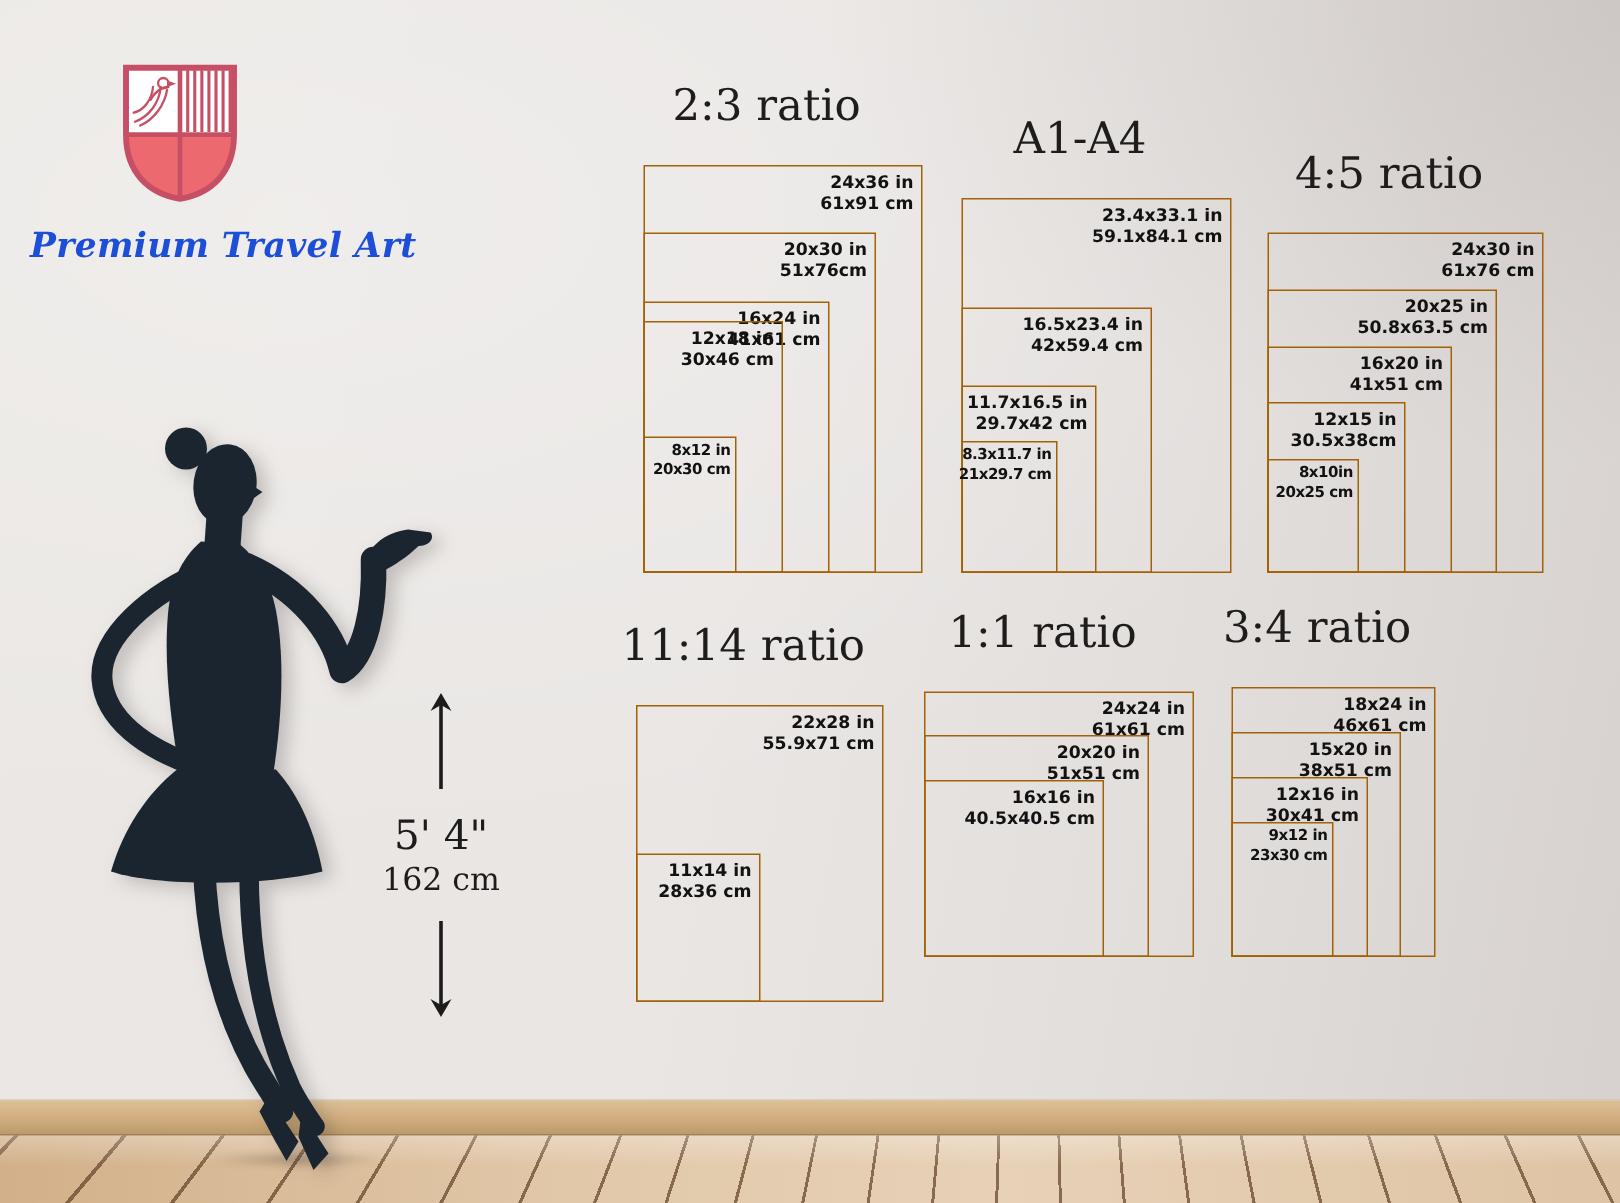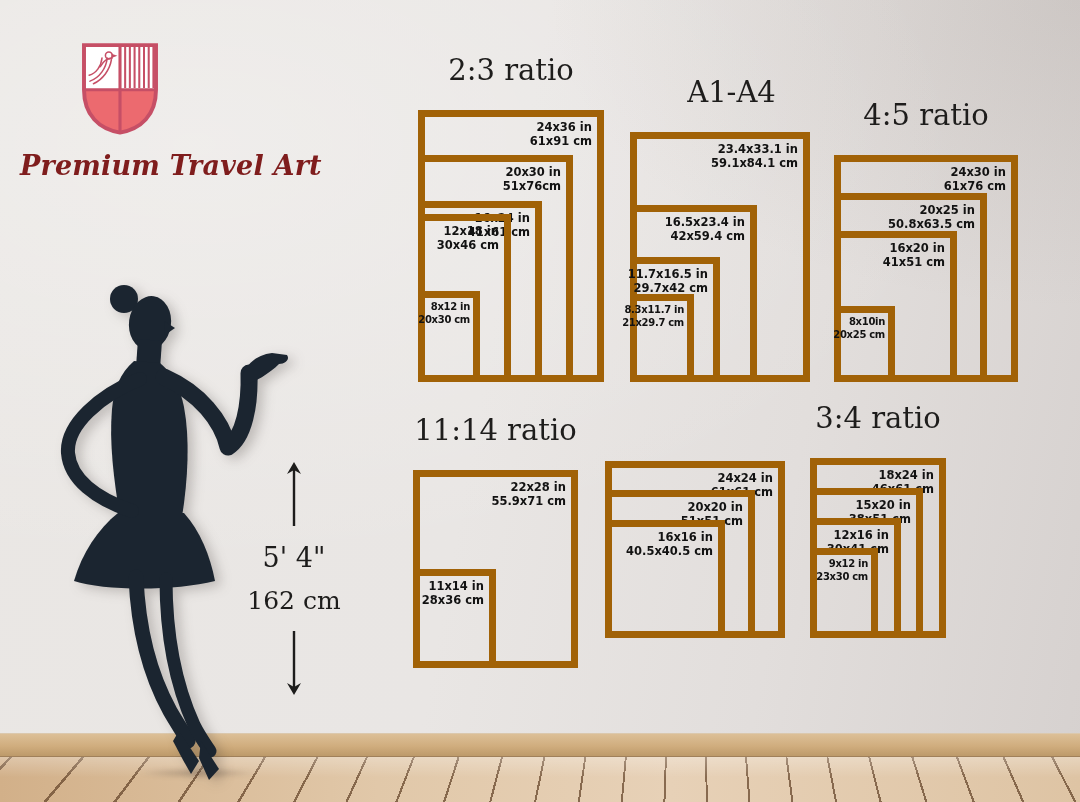--- a/index.html
+++ b/index.html
@@ -21,37 +21,37 @@
       repeating-conic-gradient(from 150deg at 690px -715px,
         rgba(0,0,0,0) 0deg 3.05deg, rgba(104,72,45,0.75) 3.05deg 3.2deg),
       linear-gradient(to right,#d2b089 0%,#e1c8a9 35%,#e7d1b7 62%,#dec4a4 100%);}
   .foot-shadow{position:absolute;left:118px;top:766px;width:160px;height:14px;
     background:radial-gradient(closest-side, rgba(40,30,25,0.28), transparent 75%);
     filter:blur(2px);}
   
   .logo{position:absolute;left:20px;top:40px;width:200px;text-align:center;}
   .crest{display:block;margin:0 auto;}
   .brand-name{margin-top:14px;font-family:"DejaVu Serif",serif;font-style:italic;
-    font-weight:bold;font-size:27px;letter-spacing:0.2px;color:#7f1d1d;white-space:nowrap;}
+    font-weight:bold;font-size:23px;letter-spacing:0.2px;color:#1d4ed8;white-space:nowrap;}
   
   .woman{position:absolute;left:48px;top:281px;
     filter:drop-shadow(6px 4px 6px rgba(60,52,48,0.25));}
   
   .height-ref{position:absolute;left:242px;top:462px;width:104px;text-align:center;}
   .h-arrow{display:block;margin:0 auto;}
   .h-imperial{margin-top:14px;font-family:"DejaVu Serif",serif;font-size:27px;color:#1d1c1b;}
-  .h-metric{margin-top:13px;margin-bottom:14px;font-family:"DejaVu Serif",serif;
-    font-size:25px;color:#1d1c1b;}
+  .h-metric{margin-top:1px;margin-bottom:14px;font-family:"DejaVu Serif",serif;
+    font-size:21px;color:#1d1c1b;}
   
   .group{position:absolute;}
   .group-title{position:absolute;top:0;left:50%;transform:translateX(-50%);
     margin:0;font-family:"DejaVu Serif",serif;font-weight:normal;font-size:29px;
     color:#1e1d1c;white-space:nowrap;}
   .boxes{position:absolute;top:57px;left:0;}
-  .size-box{position:absolute;left:0;bottom:0;border:7px solid #a16207;
+  .size-box{position:absolute;left:11px;bottom:0;border:1px solid #a16207;
     box-sizing:border-box;background:transparent;}
   .size-label{position:absolute;top:3px;right:5px;text-align:right;
     font-size:11.5px;font-weight:bold;line-height:1.25;color:#121212;white-space:nowrap;}
   .size-label.small{font-size:10px;letter-spacing:-0.3px;right:3px;}
 </style>
 </head>
 <body>
 
 <div class="stage">
   <div class="wall"></div>
@@ -151,21 +151,21 @@
             </div>
           </div>
           <div class="size-box" style="width: 62px; height: 91px;">
             <div class="size-label small">
               <div>8x12 in</div>
               <div>20x30 cm</div>
             </div>
           </div>
         </div>
       </section>
-      <section class="group" style="left: 630px; top: 75px; width: 203px; height: 307px;">
+      <section class="group" style="left: 630px; top: 75px; width: 180px; height: 307px;">
         <h2 class="group-title">A1-A4</h2>
         <div class="boxes" style="width: 180px; height: 250px;">
           <div class="size-box" style="width: 180px; height: 250px;">
             <div class="size-label">
               <div>23.4x33.1 in</div>
               <div>59.1x84.1 cm</div>
             </div>
           </div>
           <div class="size-box" style="width: 127px; height: 177px;">
             <div class="size-label">
@@ -201,20 +201,26 @@
               <div>20x25 in</div>
               <div>50.8x63.5 cm</div>
             </div>
           </div>
           <div class="size-box" style="width: 123px; height: 151px;">
             <div class="size-label">
               <div>16x20 in</div>
               <div>41x51 cm</div>
             </div>
           </div>
+          <div class="size-box" style="width: 92px; height: 114px;">
+            <div class="size-label">
+              <div>12x15 in</div>
+              <div>30.5x38cm</div>
+            </div>
+          </div>
           <div class="size-box" style="width: 61px; height: 76px;">
             <div class="size-label small">
               <div>8x10in</div>
               <div>20x25 cm</div>
             </div>
           </div>
         </div>
       </section>
       <section class="group" style="left: 413px; top: 413px; width: 165px; height: 255px;">
         <h2 class="group-title">11:14 ratio</h2>
@@ -227,20 +233,21 @@
           </div>
           <div class="size-box" style="width: 83px; height: 99px;">
             <div class="size-label">
               <div>11x14 in</div>
               <div>28x36 cm</div>
             </div>
           </div>
         </div>
       </section>
       <section class="group" style="left: 605px; top: 404px; width: 180px; height: 234px;">
+        <h2 class="group-title">1:1 ratio</h2>
         <div class="boxes" style="width: 180px; height: 177px; border-radius: 29px;">
           <div class="size-box" style="width: 180px; height: 177px;">
             <div class="size-label">
               <div>24x24 in</div>
               <div>61x61 cm</div>
             </div>
           </div>
           <div class="size-box" style="width: 150px; height: 148px;">
             <div class="size-label">
               <div>20x20 in</div>

